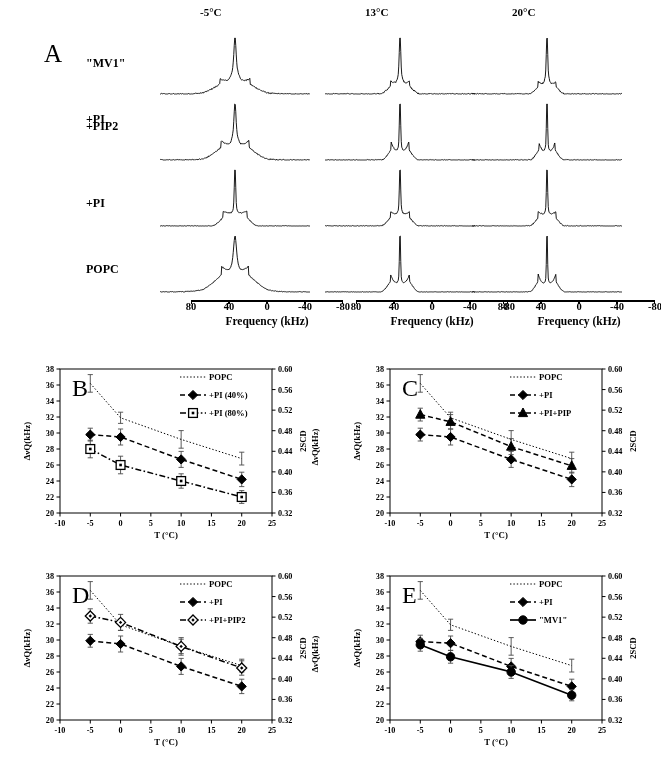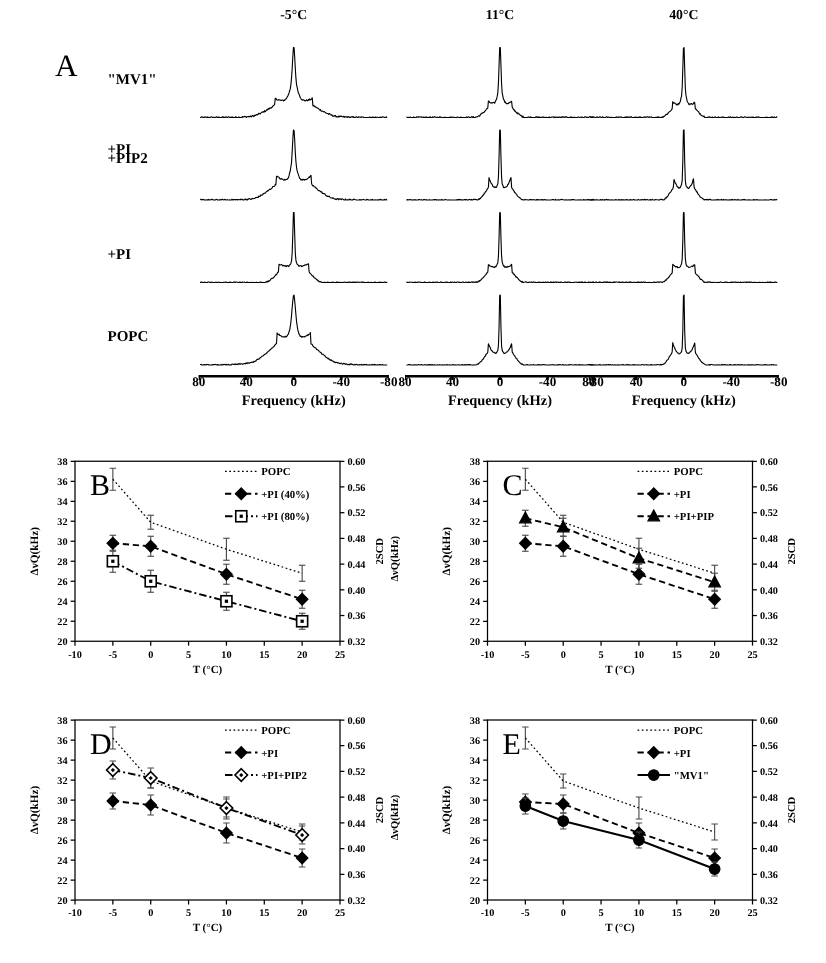--- a/index.html
+++ b/index.html
@@ -3,44 +3,44 @@
 <meta charset="utf-8">
 <style>
   html,body{margin:0;padding:0;background:#ffffff;}
   body{width:661px;height:770px;position:relative;overflow:hidden;
        font-family:"Liberation Serif", serif;color:#000;}
 
   
   #panelA{position:absolute;left:0;top:0;width:661px;height:352px;}
   #panelA-letter{position:absolute;left:44px;top:40px;font-size:25px;font-family:"Liberation Serif",serif;}
 
-  .colhead{position:absolute;font-size:11px;font-weight:bold;text-align:center;width:70px;}
+  .colhead{position:absolute;font-size:11px;font-weight:bold;text-align:left;width:70px;}
   .rowlabel{position:absolute;font-size:12px;font-weight:bold;white-space:nowrap;}
 
   .spec{position:absolute;width:150px;height:62px;}
   .spec svg{display:block;width:150px;height:62px;}
 
-  .axisA{position:absolute;width:152px;height:34px;}
+  .axisA{position:absolute;width:152px;height:34px;margin-left:32px;}
   .axisA .tk{position:absolute;font-size:10.5px;font-weight:bold;transform:translateX(-50%);top:1px;}
   .axisA .aline{position:absolute;left:0;top:0;width:152px;height:1.6px;background:#000;}
   .axisA .tkm{position:absolute;width:1.4px;height:4px;background:#000;top:0;}
   .axisA .ttl{position:absolute;top:15px;width:152px;text-align:center;font-size:11.5px;font-weight:bold;}
 
   
   .xy{position:absolute;}
   .xy svg{display:block;}
 </style>
 </head>
 <body>
 
 <div id="panelA">
   <div id="panelA-letter">A</div>
 <div class="colhead" style="left: 200px; top: 6px;">-5°C</div>
-    <div class="colhead" style="left: 365px; top: 6px;">11°C</div>
-    <div class="colhead" style="left: 512px; top: 6px;">40°C</div>
+    <div class="colhead" style="left: 365px; top: 6px;">13°C</div>
+    <div class="colhead" style="left: 512px; top: 6px;">20°C</div>
     <div class="rowlabel" style="left: 86px; top: 56px;">"MV1"</div>
     <div class="rowlabel" style="left: 86px; top: 112px;">+PI</div>
     <div class="rowlabel" style="left: 86px; top: 119px;">+PIP2</div>
     <div class="rowlabel" style="left: 86px; top: 196px;">+PI</div>
     <div class="rowlabel" style="left: 86px; top: 262px;">POPC</div>
     <div class="spec" style="left: 160px; top: 34px;">
       <svg viewBox="0 0 150 62" shape-rendering="geometricPrecision">
         <path d="M0.00 59.80 L0.50 60.00 L1.00 59.83 L1.51 59.38 L2.01 59.77 L2.51 59.78 L3.01 60.00 L3.51 59.52 L4.01 59.74 L4.52 59.59 L5.02 59.70 L5.52 60.00 L6.02 59.63 L6.52 60.00 L7.02 59.90 L7.53 60.00 L8.03 60.00 L8.53 59.63 L9.03 59.53 L9.53 59.56 L10.03 60.00 L10.54 60.00 L11.04 59.70 L11.54 60.00 L12.04 60.00 L12.54 60.00 L13.04 59.46 L13.55 59.52 L14.05 60.00 L14.55 60.00 L15.05 59.58 L15.55 60.00 L16.05 60.00 L16.56 60.00 L17.06 60.00 L17.56 59.96 L18.06 59.37 L18.56 60.00 L19.06 59.64 L19.57 60.00 L20.07 60.00 L20.57 59.48 L21.07 59.54 L21.57 60.00 L22.07 59.89 L22.58 59.49 L23.08 59.67 L23.58 60.00 L24.08 59.79 L24.58 60.00 L25.08 59.65 L25.59 60.00 L26.09 59.62 L26.59 60.00 L27.09 60.00 L27.59 59.97 L28.09 59.93 L28.60 59.26 L29.10 59.89 L29.60 60.00 L30.10 60.00 L30.60 60.00 L31.10 59.53 L31.61 60.00 L32.11 59.97 L32.61 59.96 L33.11 59.77 L33.61 59.99 L34.11 59.24 L34.62 59.62 L35.12 59.52 L35.62 59.10 L36.12 59.37 L36.62 59.23 L37.12 60.00 L37.63 59.35 L38.13 59.44 L38.63 59.33 L39.13 59.10 L39.63 59.53 L40.13 59.24 L40.64 58.61 L41.14 59.48 L41.64 58.98 L42.14 58.38 L42.64 58.63 L43.14 59.23 L43.65 58.30 L44.15 58.13 L44.65 58.28 L45.15 57.59 L45.65 57.56 L46.15 57.87 L46.66 57.03 L47.16 56.57 L47.66 56.99 L48.16 57.15 L48.66 56.44 L49.16 56.08 L49.67 55.60 L50.17 55.72 L50.67 55.31 L51.17 55.82 L51.67 54.49 L52.17 55.28 L52.68 54.81 L53.18 54.27 L53.68 53.55 L54.18 53.88 L54.68 52.89 L55.18 53.38 L55.69 52.36 L56.19 52.56 L56.69 52.22 L57.19 52.44 L57.69 51.73 L58.19 50.92 L58.70 50.45 L59.20 50.17 L59.70 49.58 L60.20 44.73 L60.70 44.65 L61.20 45.57 L61.71 46.16 L62.21 46.03 L62.71 45.85 L63.21 45.85 L63.71 45.92 L64.21 46.04 L64.72 46.36 L65.22 46.20 L65.72 45.90 L66.22 46.18 L66.72 46.81 L67.22 46.13 L67.73 46.36 L68.23 45.44 L68.73 45.26 L69.23 44.77 L69.73 43.48 L70.23 42.85 L70.74 41.58 L71.24 40.32 L71.74 38.60 L72.24 36.91 L72.74 33.53 L73.24 28.12 L73.75 20.64 L74.25 11.33 L74.75 4.00 L75.25 4.03 L75.75 11.58 L76.25 20.92 L76.76 28.74 L77.26 34.04 L77.76 35.95 L78.26 38.58 L78.76 40.62 L79.26 41.29 L79.77 42.81 L80.27 44.21 L80.77 45.01 L81.27 45.66 L81.77 46.13 L82.27 45.66 L82.78 45.95 L83.28 46.09 L83.78 46.59 L84.28 46.78 L84.78 46.43 L85.28 45.81 L85.79 46.49 L86.29 46.66 L86.79 45.55 L87.29 46.07 L87.79 45.12 L88.29 45.88 L88.80 45.65 L89.30 45.00 L89.80 44.25 L90.30 50.52 L90.80 50.24 L91.30 51.11 L91.81 50.78 L92.31 51.77 L92.81 51.79 L93.31 51.85 L93.81 52.41 L94.31 52.50 L94.82 52.82 L95.32 53.63 L95.82 54.10 L96.32 53.59 L96.82 54.80 L97.32 54.96 L97.83 54.77 L98.33 55.08 L98.83 55.47 L99.33 55.31 L99.83 55.65 L100.33 55.96 L100.84 56.49 L101.34 56.61 L101.84 56.84 L102.34 56.86 L102.84 57.43 L103.34 56.86 L103.85 57.06 L104.35 57.65 L104.85 58.10 L105.35 57.67 L105.85 58.61 L106.35 59.05 L106.86 58.75 L107.36 58.89 L107.86 58.34 L108.36 58.41 L108.86 59.69 L109.36 59.29 L109.87 59.38 L110.37 59.68 L110.87 58.81 L111.37 59.60 L111.87 58.81 L112.37 59.14 L112.88 58.83 L113.38 59.12 L113.88 59.55 L114.38 59.33 L114.88 59.07 L115.38 59.83 L115.89 59.26 L116.39 59.52 L116.89 59.50 L117.39 59.61 L117.89 60.00 L118.39 59.21 L118.90 59.43 L119.40 60.00 L119.90 59.58 L120.40 60.00 L120.90 59.40 L121.40 59.53 L121.91 59.26 L122.41 59.81 L122.91 59.37 L123.41 60.00 L123.91 60.00 L124.41 60.00 L124.92 59.38 L125.42 59.52 L125.92 60.00 L126.42 60.00 L126.92 59.47 L127.42 59.58 L127.93 59.69 L128.43 59.68 L128.93 60.00 L129.43 59.53 L129.93 59.55 L130.43 59.62 L130.94 60.00 L131.44 60.00 L131.94 60.00 L132.44 60.00 L132.94 60.00 L133.44 60.00 L133.95 59.98 L134.45 60.00 L134.95 60.00 L135.45 59.82 L135.95 59.47 L136.45 60.00 L136.96 60.00 L137.46 60.00 L137.96 59.64 L138.46 59.99 L138.96 59.82 L139.46 59.90 L139.97 60.00 L140.47 59.61 L140.97 60.00 L141.47 59.82 L141.97 59.84 L142.47 60.00 L142.98 60.00 L143.48 59.89 L143.98 59.93 L144.48 59.65 L144.98 60.00 L145.48 60.00 L145.99 59.38 L146.49 59.63 L146.99 59.62 L147.49 60.00 L147.99 60.00 L148.49 59.79 L149.00 59.46 L149.50 60.00 L150.00 60.00 " fill="none" stroke="#000" stroke-width="0.9" stroke-linejoin="round"></path>
       </svg>
     </div>

